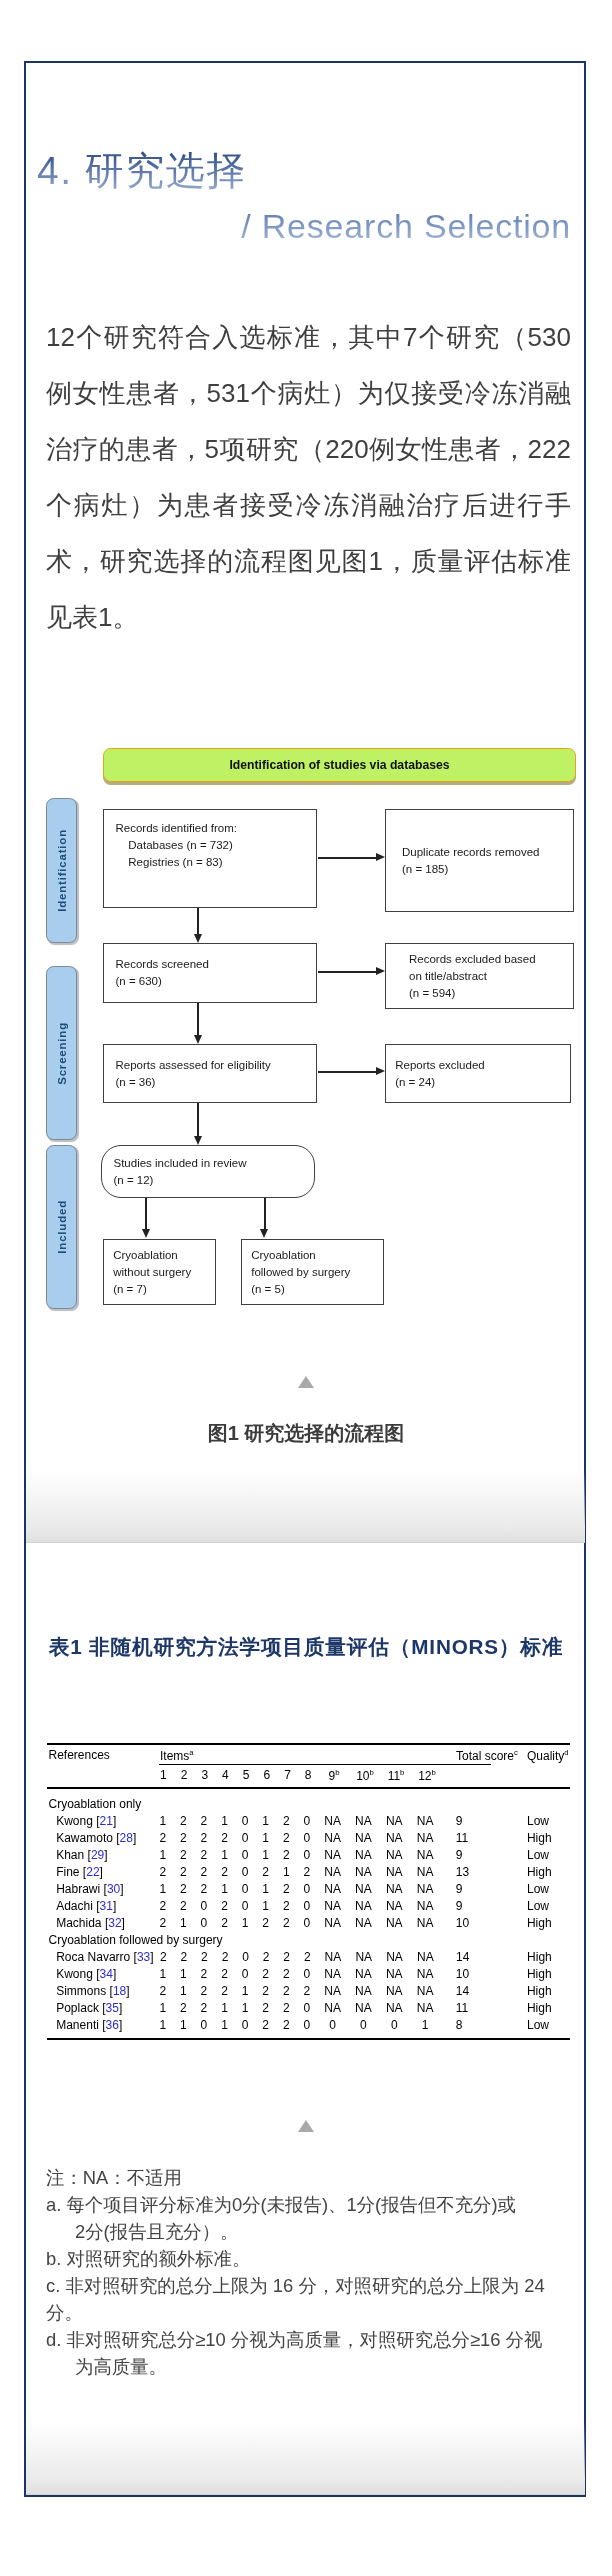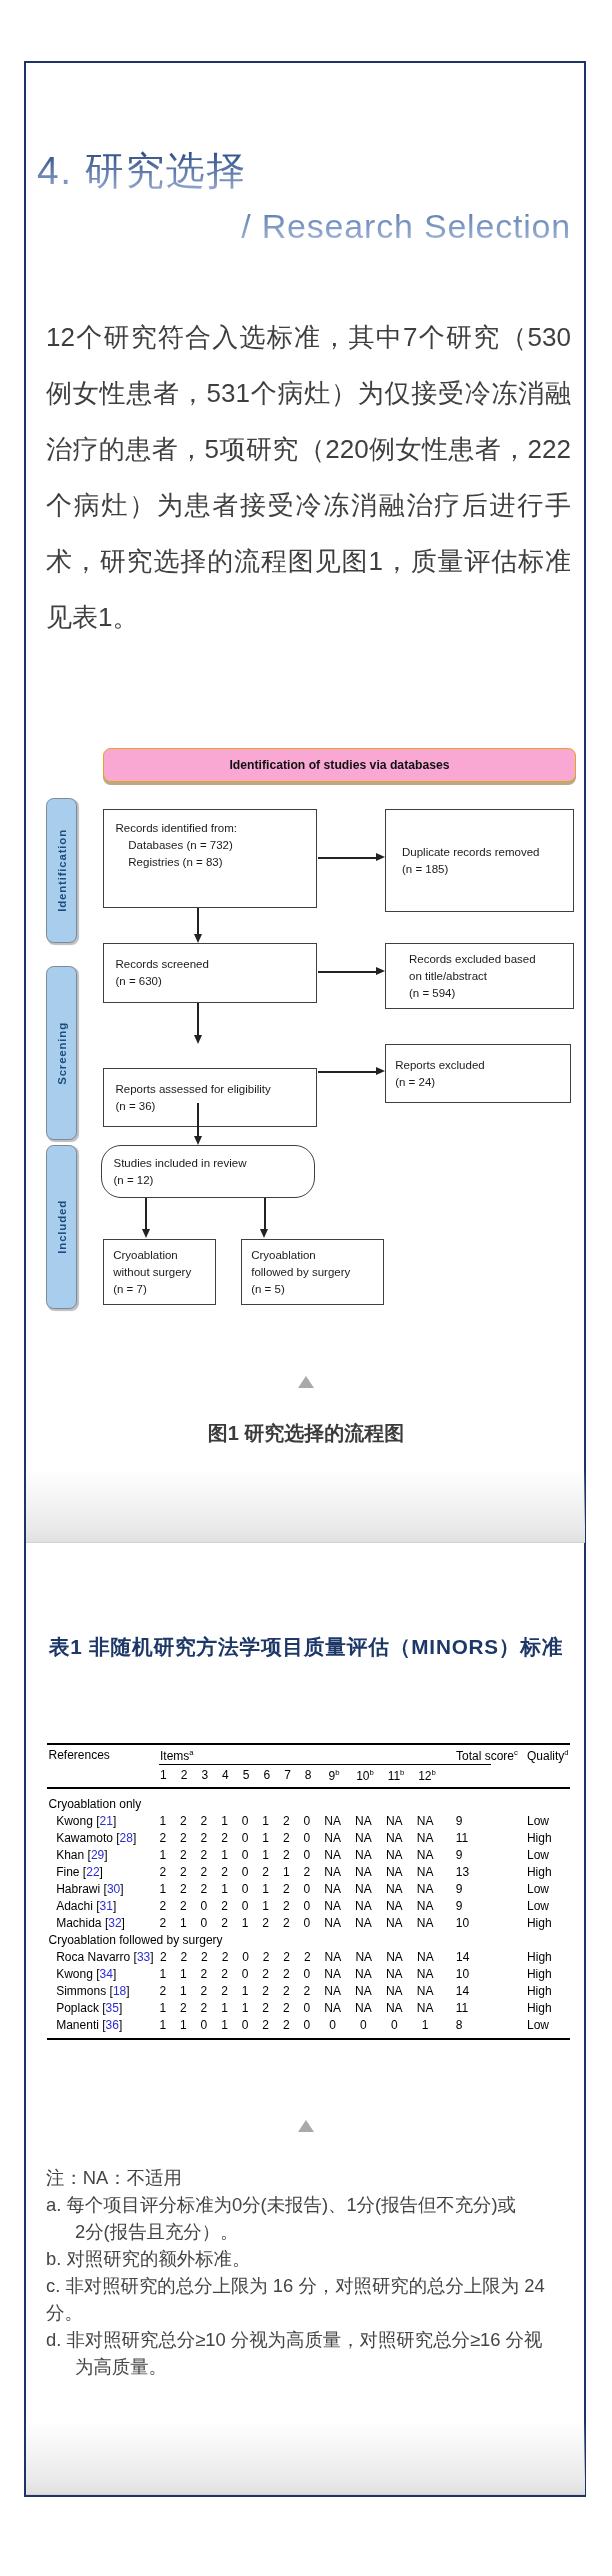--- a/index.html
+++ b/index.html
@@ -29,21 +29,21 @@
   
   .intro {
     position:absolute; left:46px; top:309px; width:525px;
     font-size:26px; line-height:56px; color:#3f3f3f;
     text-align:justify; text-justify:inter-ideograph;
   }
 
   
   .fc-banner {
     position:absolute; left:103px; top:748px; width:473px; height:34px;
-    background:#f9a8d4; border:1.5px solid #e2a61c; border-radius:7.7px; box-sizing:border-box;
+    background:#bef264; border:1.5px solid #e2a61c; border-radius:7.7px; box-sizing:border-box;
     box-shadow:0 3.1px 0 0 rgba(125,100,30,0.55);
     display:flex; align-items:center; justify-content:center;
     font-size:12.2px; font-weight:bold; color:#111111;
   }
   .pill {
     position:absolute; left:46px; width:31px;
     background:#a9cdec; border:1.5px solid #7d8a96; border-radius:7.7px; box-sizing:border-box;
     box-shadow:1.5px 1.5px 0.8px rgba(60,70,80,0.35);
     display:flex; align-items:center; justify-content:center;
   }
@@ -133,21 +133,21 @@
     <div class="fbox" style="left:103px; top:809px; width:214px; height:99px; justify-content:flex-start; padding:10px 6.1px 0 11.5px;">Records identified from:
     Databases (n = 732)
     Registries (n = 83)</div>
     <div class="fbox" style="left:385px; top:809px; width:189px; height:103px; padding-left:16px;">Duplicate records removed
 (n = 185)</div>
     <div class="fbox" style="left:103px; top:943px; width:214px; height:60px; padding-left:11.5px;">Records screened
 (n = 630)</div>
     <div class="fbox" style="left:385px; top:943px; width:189px; height:66px; padding-left:23px;">Records excluded based
 on title/abstract
 (n = 594)</div>
-    <div class="fbox" style="left:103px; top:1044px; width:214px; height:59px; padding-left:11.5px;margin-top:24px;">Reports assessed for eligibility
+    <div class="fbox" style="left:103px; top:1044px; width:214px; height:59px; padding-left:11.5px;">Reports assessed for eligibility
 (n = 36)</div>
     <div class="fbox" style="left:385px; top:1044px; width:186px; height:59px; padding-left:9.2px;">Reports excluded
 (n = 24)</div>
     <div class="fbox" style="left:101px; top:1145px; width:214px; height:53px; padding-left:11.5px;border-radius:20px;">Studies included in review
 (n = 12)</div>
     <div class="fbox" style="left:103px; top:1239px; width:113px; height:66px; padding-left:9.2px;">Cryoablation
 without surgery
 (n = 7)</div>
     <div class="fbox" style="left:241px; top:1239px; width:143px; height:66px; padding-left:9.2px;">Cryoablation
 followed by surgery

